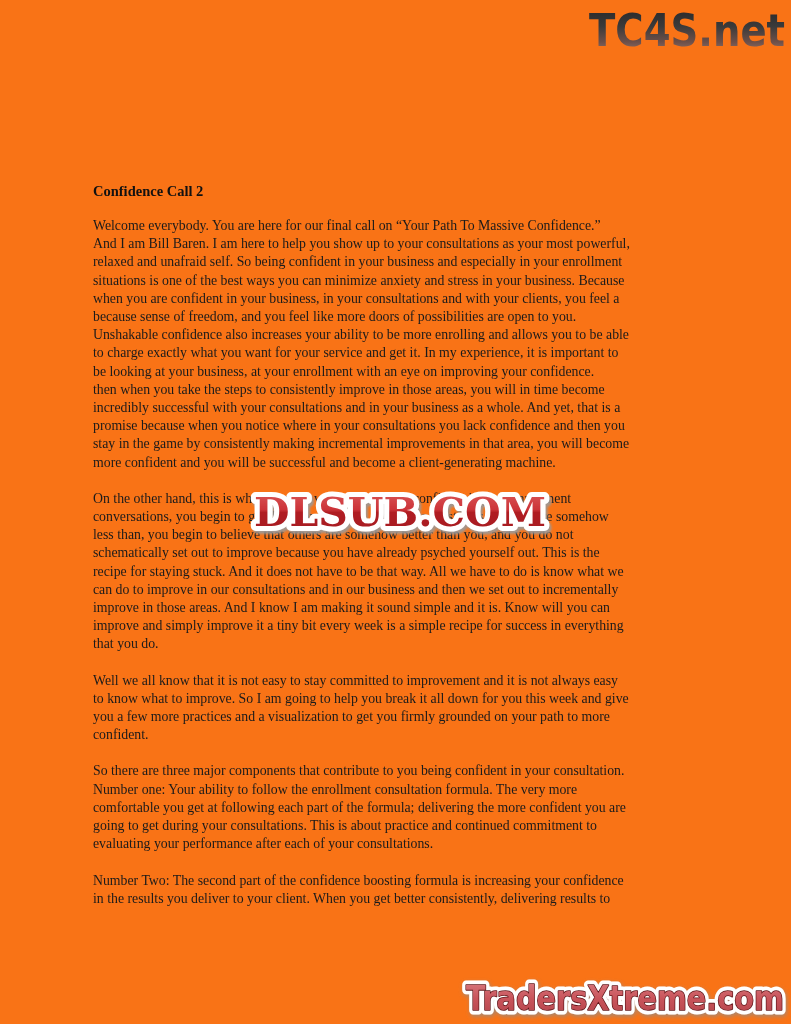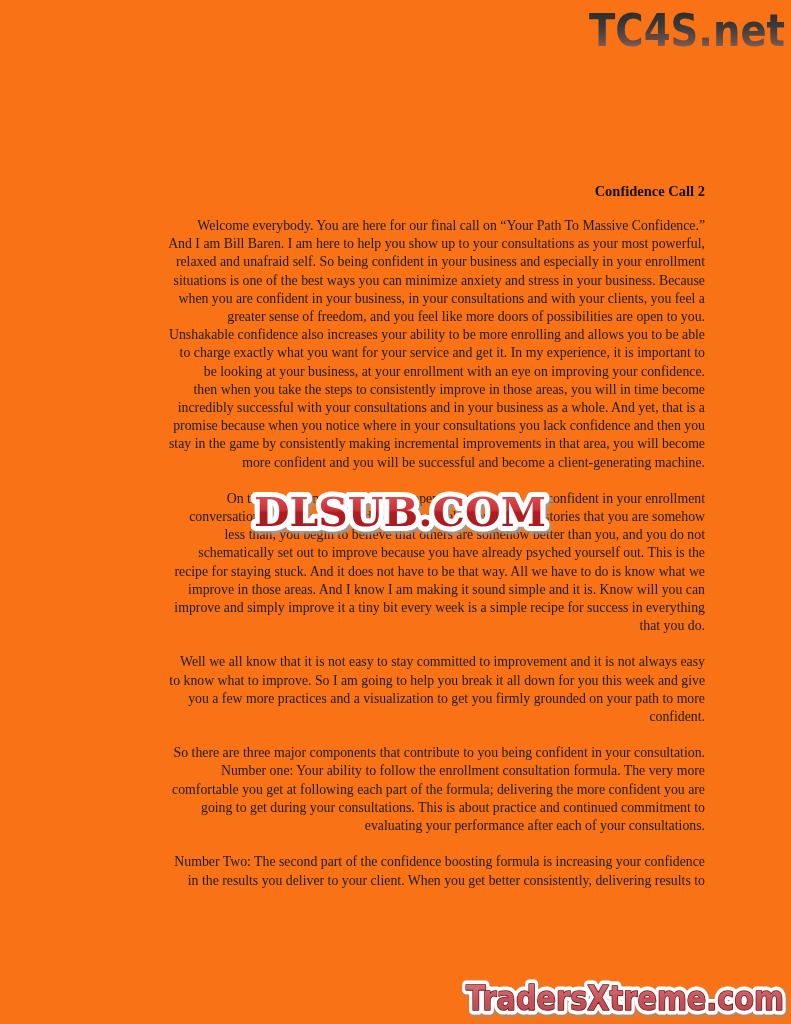--- a/index.html
+++ b/index.html
@@ -19,25 +19,25 @@
   .content {
     position: absolute;
     left: 93px;
     top: 182px;
     width: 612px;
   }
   .doc-title {
     font-size: 14.5px;
     line-height: 18px;
     font-weight: bold;
-    text-align: right;
+    text-align: left;
     color: #111111;
     margin: 0 0 17px 0;
   }
-  .paragraph { margin: 0 0 18px 0; text-align: right; }
+  .paragraph { margin: 0 0 18px 0; }
   .line {
     font-size: 13.8px;
     line-height: 18.2px;
     color: #1b1b1b;
     white-space: pre;
   }
   .wm-center {
     position: absolute;
     left: 238px;
     top: 480px;
@@ -67,36 +67,37 @@
   </svg>
 
   <div class="content">
     <h1 class="doc-title">Confidence Call 2</h1>
     <div class="paragraph">
         <div class="line">Welcome everybody. You are here for our final call on “Your Path To Massive Confidence.”</div>
         <div class="line">And I am Bill Baren. I am here to help you show up to your consultations as your most powerful,</div>
         <div class="line">relaxed and unafraid self. So being confident in your business and especially in your enrollment</div>
         <div class="line">situations is one of the best ways you can minimize anxiety and stress in your business. Because</div>
         <div class="line">when you are confident in your business, in your consultations and with your clients, you feel a</div>
-        <div class="line">greater sense of freedom, and you feel like more doors of possibilities are open to you.</div>
+        <div class="line">because sense of freedom, and you feel like more doors of possibilities are open to you.</div>
         <div class="line">Unshakable confidence also increases your ability to be more enrolling and allows you to be able</div>
         <div class="line">to charge exactly what you want for your service and get it. In my experience, it is important to</div>
         <div class="line">be looking at your business, at your enrollment with an eye on improving your confidence.</div>
         <div class="line">then when you take the steps to consistently improve in those areas, you will in time become</div>
         <div class="line">incredibly successful with your consultations and in your business as a whole. And yet, that is a</div>
         <div class="line">promise because when you notice where in your consultations you lack confidence and then you</div>
         <div class="line">stay in the game by consistently making incremental improvements in that area, you will become</div>
         <div class="line">more confident and you will be successful and become a client-generating machine.</div>
       </div>
     <div class="paragraph">
         <div class="line">On the other hand, this is what happens when you are not confident in your enrollment</div>
         <div class="line">conversations, you begin to get down on yourself. You make up stories that you are somehow</div>
         <div class="line">less than, you begin to believe that others are somehow better than you, and you do not</div>
         <div class="line">schematically set out to improve because you have already psyched yourself out. This is the</div>
         <div class="line">recipe for staying stuck. And it does not have to be that way. All we have to do is know what we</div>
+        <div class="line">can do to improve in our consultations and in our business and then we set out to incrementally</div>
         <div class="line">improve in those areas. And I know I am making it sound simple and it is. Know will you can</div>
         <div class="line">improve and simply improve it a tiny bit every week is a simple recipe for success in everything</div>
         <div class="line">that you do.</div>
       </div>
     <div class="paragraph">
         <div class="line">Well we all know that it is not easy to stay committed to improvement and it is not always easy</div>
         <div class="line">to know what to improve. So I am going to help you break it all down for you this week and give</div>
         <div class="line">you a few more practices and a visualization to get you firmly grounded on your path to more</div>
         <div class="line">confident.</div>
       </div>

